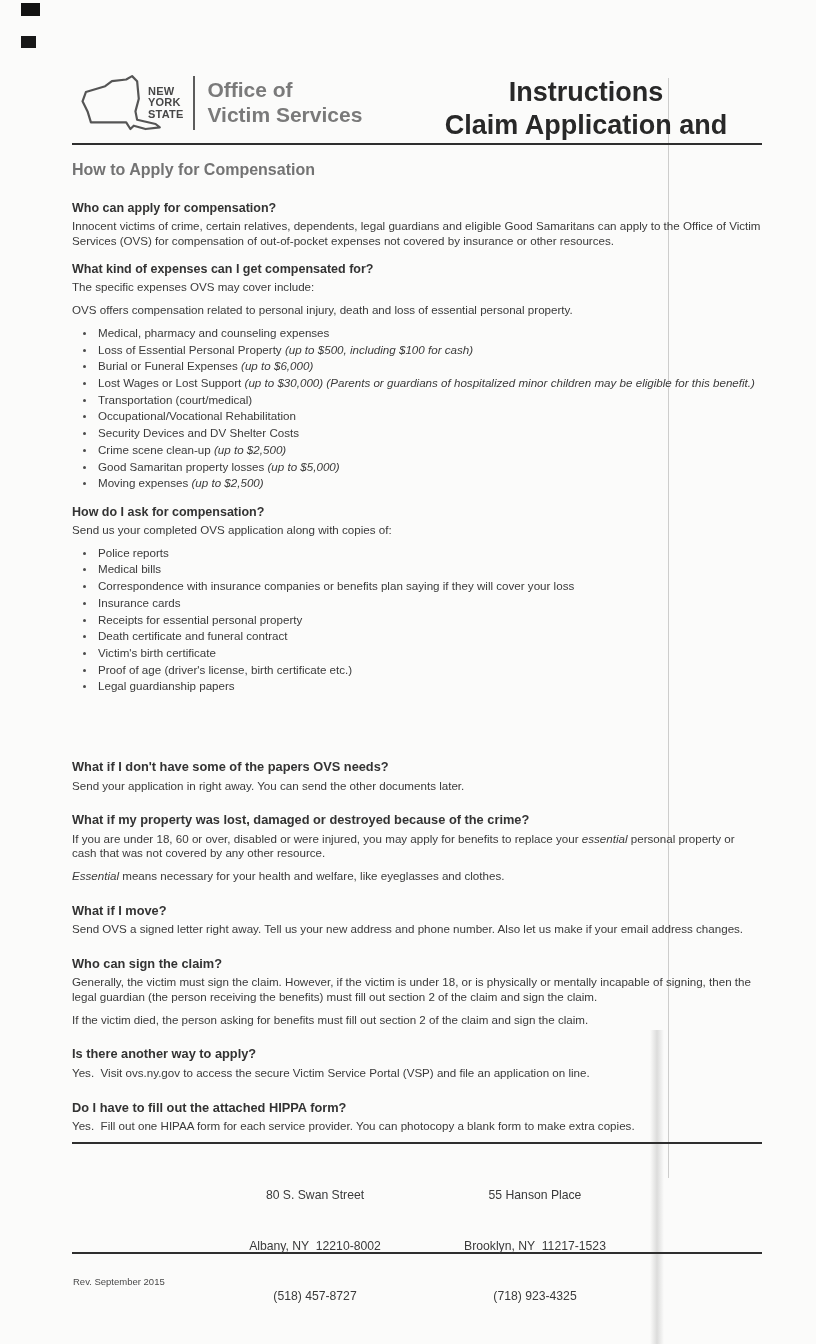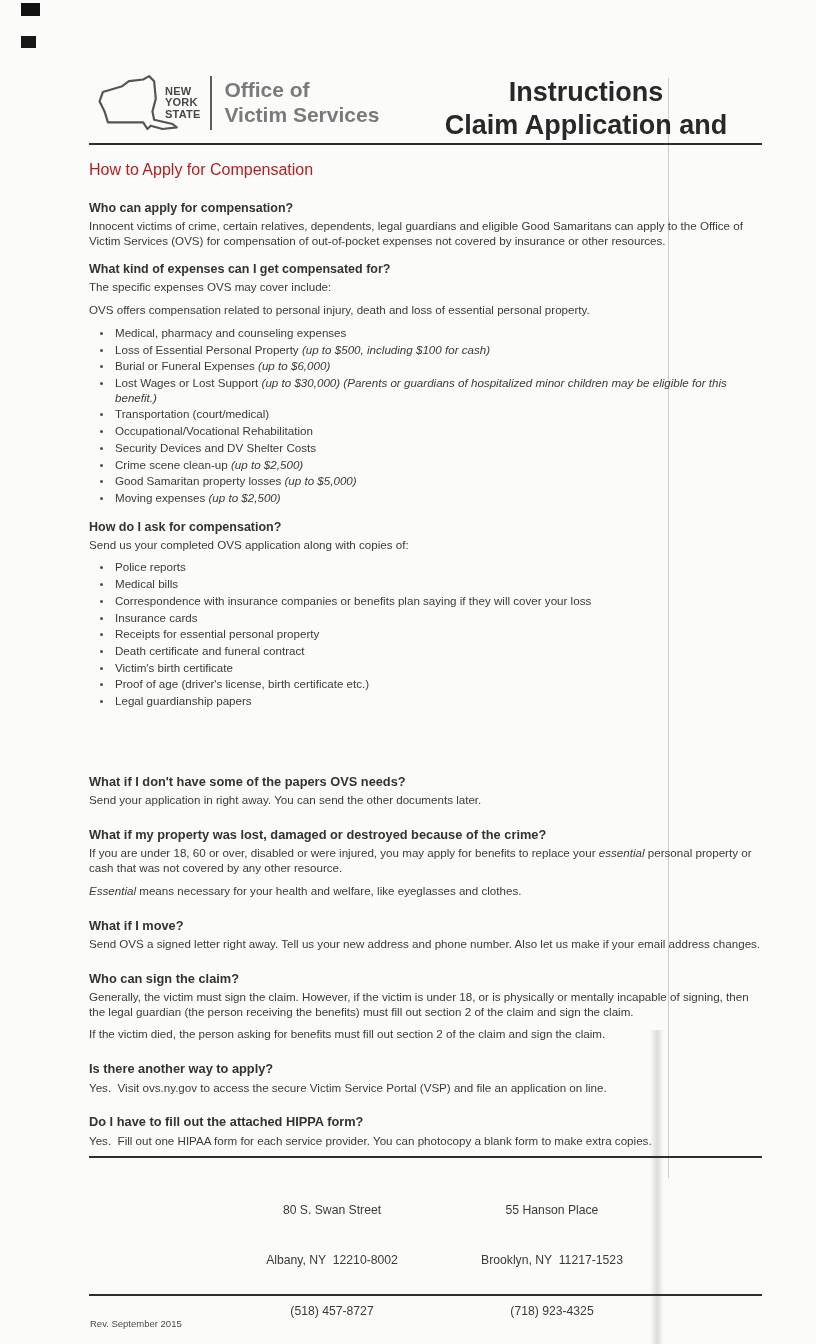--- a/index.html
+++ b/index.html
@@ -4,21 +4,21 @@
 <style>
   html, body { margin:0; padding:0; }
   body {
     width:816px; height:1344px;
     background:#fbfbfa;
     font-family:"Liberation Sans", sans-serif;
     color:#3a3a3a;
     position:relative;
     overflow:hidden;
   }
-  .content { padding:0 54px 0 72px; position:relative;margin-left:17px; }
+  .content { padding:0 54px 0 72px; position:relative; }
 
   
   .mark1 { position:absolute; left:21px; top:3px;  width:19px; height:13px; background:#121212; }
   .mark2 { position:absolute; left:21px; top:36px; width:15px; height:12px; background:#181818; }
   .scanline { position:absolute; left:668px; top:78px; width:1px; height:1100px; background:rgba(110,110,110,0.32); }
   .streak { position:absolute; left:650px; top:1030px; width:14px; height:314px;
             background:linear-gradient(to right, rgba(140,140,140,0), rgba(140,140,140,0.28), rgba(140,140,140,0)); }
 
   
   .doc-header { display:flex; justify-content:space-between; align-items:flex-start; padding-top:72px; }
@@ -27,37 +27,37 @@
   .state-text { font-size:11px; font-weight:bold; color:#474747; line-height:1.05; margin-left:-16px; margin-right:10px; letter-spacing:0.2px; }
   .logo-divider { width:2px; height:54px; background:#5c5c5c; margin-right:12px; }
   .agency { font-size:21px; font-weight:bold; color:#7a7a7a; line-height:1.18; }
   .doc-title { width:340px; text-align:center; font-size:27px; font-weight:bold; color:#282828; line-height:1.24; margin-top:4px; margin-right:6px; }
 
   hr.rule { border:none; border-top:2.5px solid #2e2e2e; margin:0; }
   .top-rule { margin-top:42px; }
   .footer-rule-top { margin-top:14px; }
   .footer-rule-bottom { border-top-width:3.5px; margin-top:4px; }
 
-  h1.page-heading { font-size:16px; font-weight:normal; color:#b91c1c; margin:16px 0 8px; }
+  h1.page-heading { font-size:16px; font-weight:bold; color:#737373; margin:16px 0 8px; }
 
   .columns { display:flex; gap:34px; margin-top:4px; min-height:648px;flex-direction:column; }
   .col { flex:1; min-width:0; }
   #col-right { padding-top:10px; }
 
   .sec-h { font-size:12.5px; font-weight:bold; color:#333; margin:13px 0 3px; line-height:1.28; }
   #col-right .sec-h { margin-top:19px; font-size:12.8px; }
   #col-right .sec-h:first-child { margin-top:13px; }
   .col p { font-size:11.6px; line-height:1.27; margin:0 0 8px; white-space:pre-wrap; }
   .col ul { margin:2px 0 8px; padding-left:24px; }
   .col li { font-size:11.6px; line-height:1.27; margin-bottom:2px; padding-left:2px; }
   .col li::marker { color:#4c4c4c; font-size:10px; }
   .it { font-style:italic; }
   .bd { font-weight:normal; }
 
-  footer.addr-footer { position:relative; height:136px; }
+  footer.addr-footer { position:relative; height:108px; }
   .addr { position:absolute; top:10px; width:280px; text-align:center; font-size:12.2px; line-height:1.38; color:#3a3a3a; white-space:pre-wrap; }
   .addr-a { left:103px; }
   .addr-b { left:323px; }
   .addr-bold { font-weight:bold; font-size:12.8px; color:#222; margin-top:8px; }
 
   .rev { font-size:9.5px; color:#4a4a4a; margin-top:22px; margin-left:1px; }
 </style>
 </head>
 <body>
 

